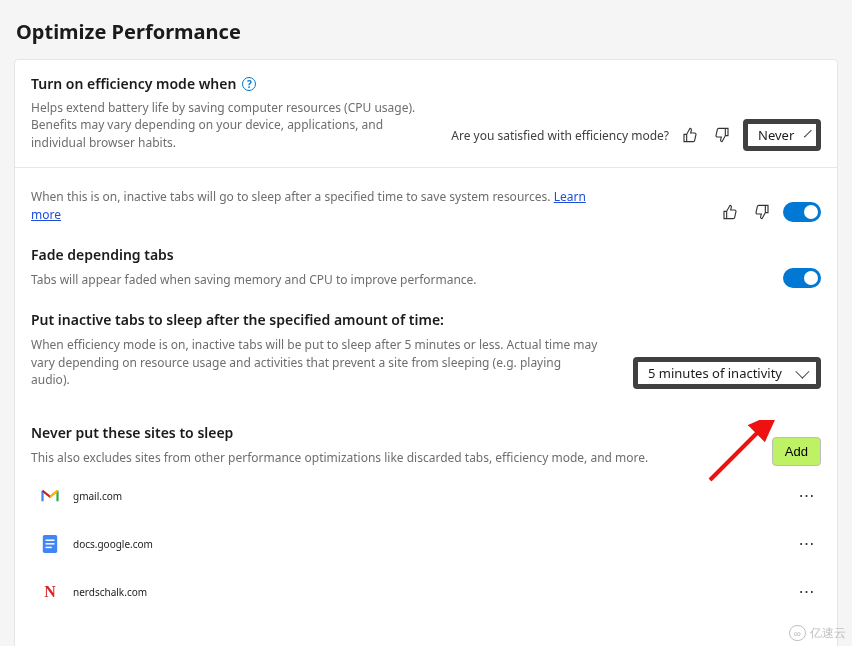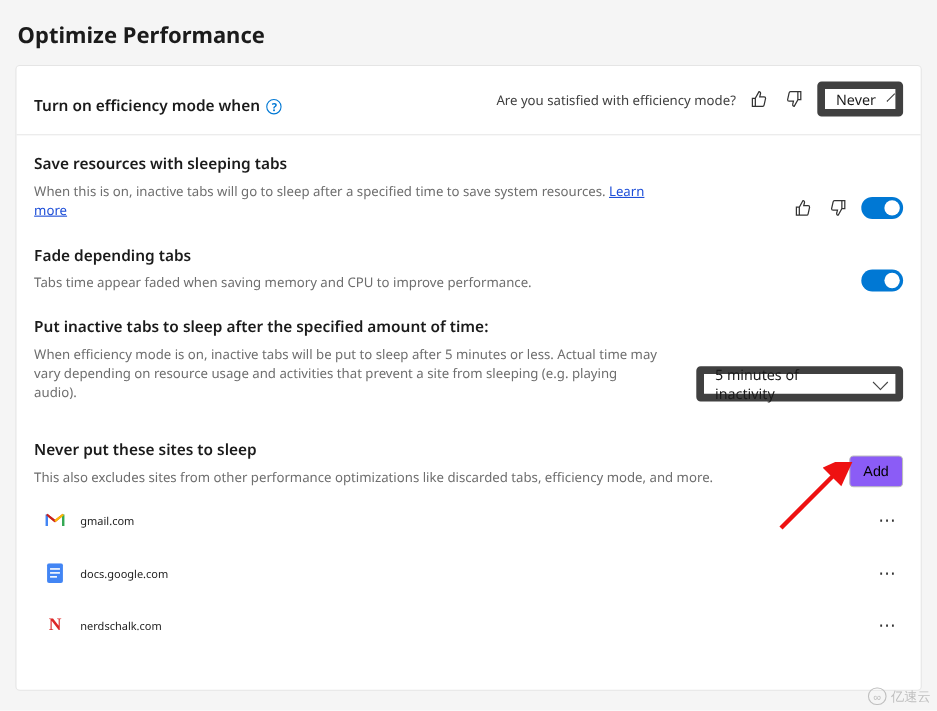--- a/index.html
+++ b/index.html
@@ -39,37 +39,37 @@
     color: #0078d4; font-size: 10px; font-weight: 700;
   }
   .right-block { display: flex; align-items: center; gap: 10px; flex-shrink: 0; }
   .feedback-q { font-size: 12px; color: #404040; }
   .thumb-btn {
     width: 22px; height: 22px; border: none; background: transparent;
     display: inline-flex; align-items: center; justify-content: center; cursor: pointer;
     color: #333;
   }
   .select {
-    border: 7px solid #404040; border-radius: 4px; height: 32px;
+    border: 5px solid #404040; border-radius: 4px; height: 32px;
     display: inline-flex; align-items: center; justify-content: space-between;
     padding: 0 10px; font-size: 13px; gap: 12px; cursor: pointer; background: #fff;
   }
   .select.small { width: 78px; }
   .select.wide { width: 188px; }
   .chev { width: 10px; height: 10px; border-right: 1.5px solid #444; border-bottom: 1.5px solid #444; transform: rotate(45deg) translateY(-2px); }
   .toggle {
     width: 38px; height: 20px; border-radius: 10px; position: relative; cursor: pointer;
     background: #0078d4; flex-shrink: 0;
   }
   .toggle::after {
     content: ""; position: absolute; width: 14px; height: 14px; border-radius: 50%;
     background: #fff; top: 3px; right: 3px;
   }
   .add-btn {
-    border: 1px solid #bdbdbd; background: #8b5cf6; border-radius: 4px;
+    border: 1px solid #bdbdbd; background: #bef264; border-radius: 4px;
     padding: 6px 12px; font-size: 13px; cursor: pointer;
   }
   .site-list { padding: 6px 16px 14px 16px; }
   .site-row {
     display: flex; align-items: center; padding: 10px 0; gap: 14px;
   }
   .site-icon {
     width: 18px; height: 18px; display: inline-flex; align-items: center; justify-content: center;
     font-size: 14px; font-weight: 700; flex-shrink:0; margin-left: 10px;
   }
@@ -98,20 +98,21 @@
 
   <div class="card">
 
     <div class="section">
       <div class="row">
         <div>
           <div class="head-line">
             <span class="setting-title">Turn on efficiency mode when</span>
             <span class="info-icon">?</span>
           </div>
+          <div class="desc">Helps extend battery life by saving computer resources (CPU usage). Benefits may vary depending on your device, applications, and individual browser habits.</div>
         </div>
         <div class="right-block">
           <span class="feedback-q">Are you satisfied with efficiency mode?</span>
           <button class="thumb-btn">
             <svg width="16" height="16" viewBox="0 0 24 24" fill="none" stroke="currentColor" stroke-width="1.7">
                 <path d="M7 22V11l5-9c1.5 0 2.5 1.5 2 3l-1 4h6c1.1 0 2 .9 2 2l-2 9c-.2 1-.9 2-2 2H7zM7 11H3v11h4"></path>
               </svg>
           </button>
           <button class="thumb-btn">
             <svg width="16" height="16" viewBox="0 0 24 24" fill="none" stroke="currentColor" stroke-width="1.7">
@@ -124,21 +125,20 @@
           </div>
         </div>
       </div>
     </div>
 
     <div>
 
       <div class="section" style="border-bottom:none;padding-bottom:6px">
         <div class="row">
           <div>
-            <span class="setting-title">Save resources with sleeping tabs</span>
             <div class="desc">
               <span>When this is on, inactive tabs will go to sleep after a specified time to save system resources. </span><a href="#">Learn more</a>
             </div>
           </div>
           <div class="right-block">
             <button class="thumb-btn">
               <svg width="16" height="16" viewBox="0 0 24 24" fill="none" stroke="currentColor" stroke-width="1.7">
                   <path d="M7 22V11l5-9c1.5 0 2.5 1.5 2 3l-1 4h6c1.1 0 2 .9 2 2l-2 9c-.2 1-.9 2-2 2H7zM7 11H3v11h4"></path>
                 </svg>
             </button>
@@ -149,21 +149,21 @@
             </button>
             <div class="toggle"></div>
           </div>
         </div>
       </div>
 
       <div class="section" style="border-bottom:none;padding-top:14px;padding-bottom:6px">
         <div class="row">
           <div>
             <span class="setting-title">Fade depending tabs</span>
-            <div class="desc">Tabs time appear faded when saving memory and CPU to improve performance.</div>
+            <div class="desc">Tabs will appear faded when saving memory and CPU to improve performance.</div>
           </div>
           <div class="right-block">
             <div class="toggle"></div>
           </div>
         </div>
       </div>
 
       <div class="section" style="border-bottom:none;padding-top:14px;padding-bottom:18px">
         <div class="row">
           <div>

